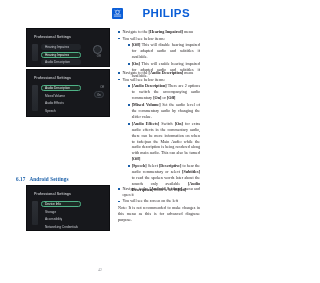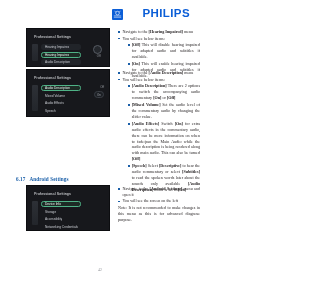--- a/index.html
+++ b/index.html
@@ -15,21 +15,21 @@
     position: relative;
     overflow: hidden;
   }
 
   
   .page-header {
     position: absolute;
     top: 8px;
     right: 10px;
     display: flex;
-    align-items: flex-end;
+    align-items: flex-start;
     gap: 19px;
   }
   .philips-shield {
     width: 11px;
     height: 11px;
     flex: 0 0 auto;
   }
   .philips-wordmark {
     font-family: "Liberation Sans", sans-serif;
     font-weight: bold;

